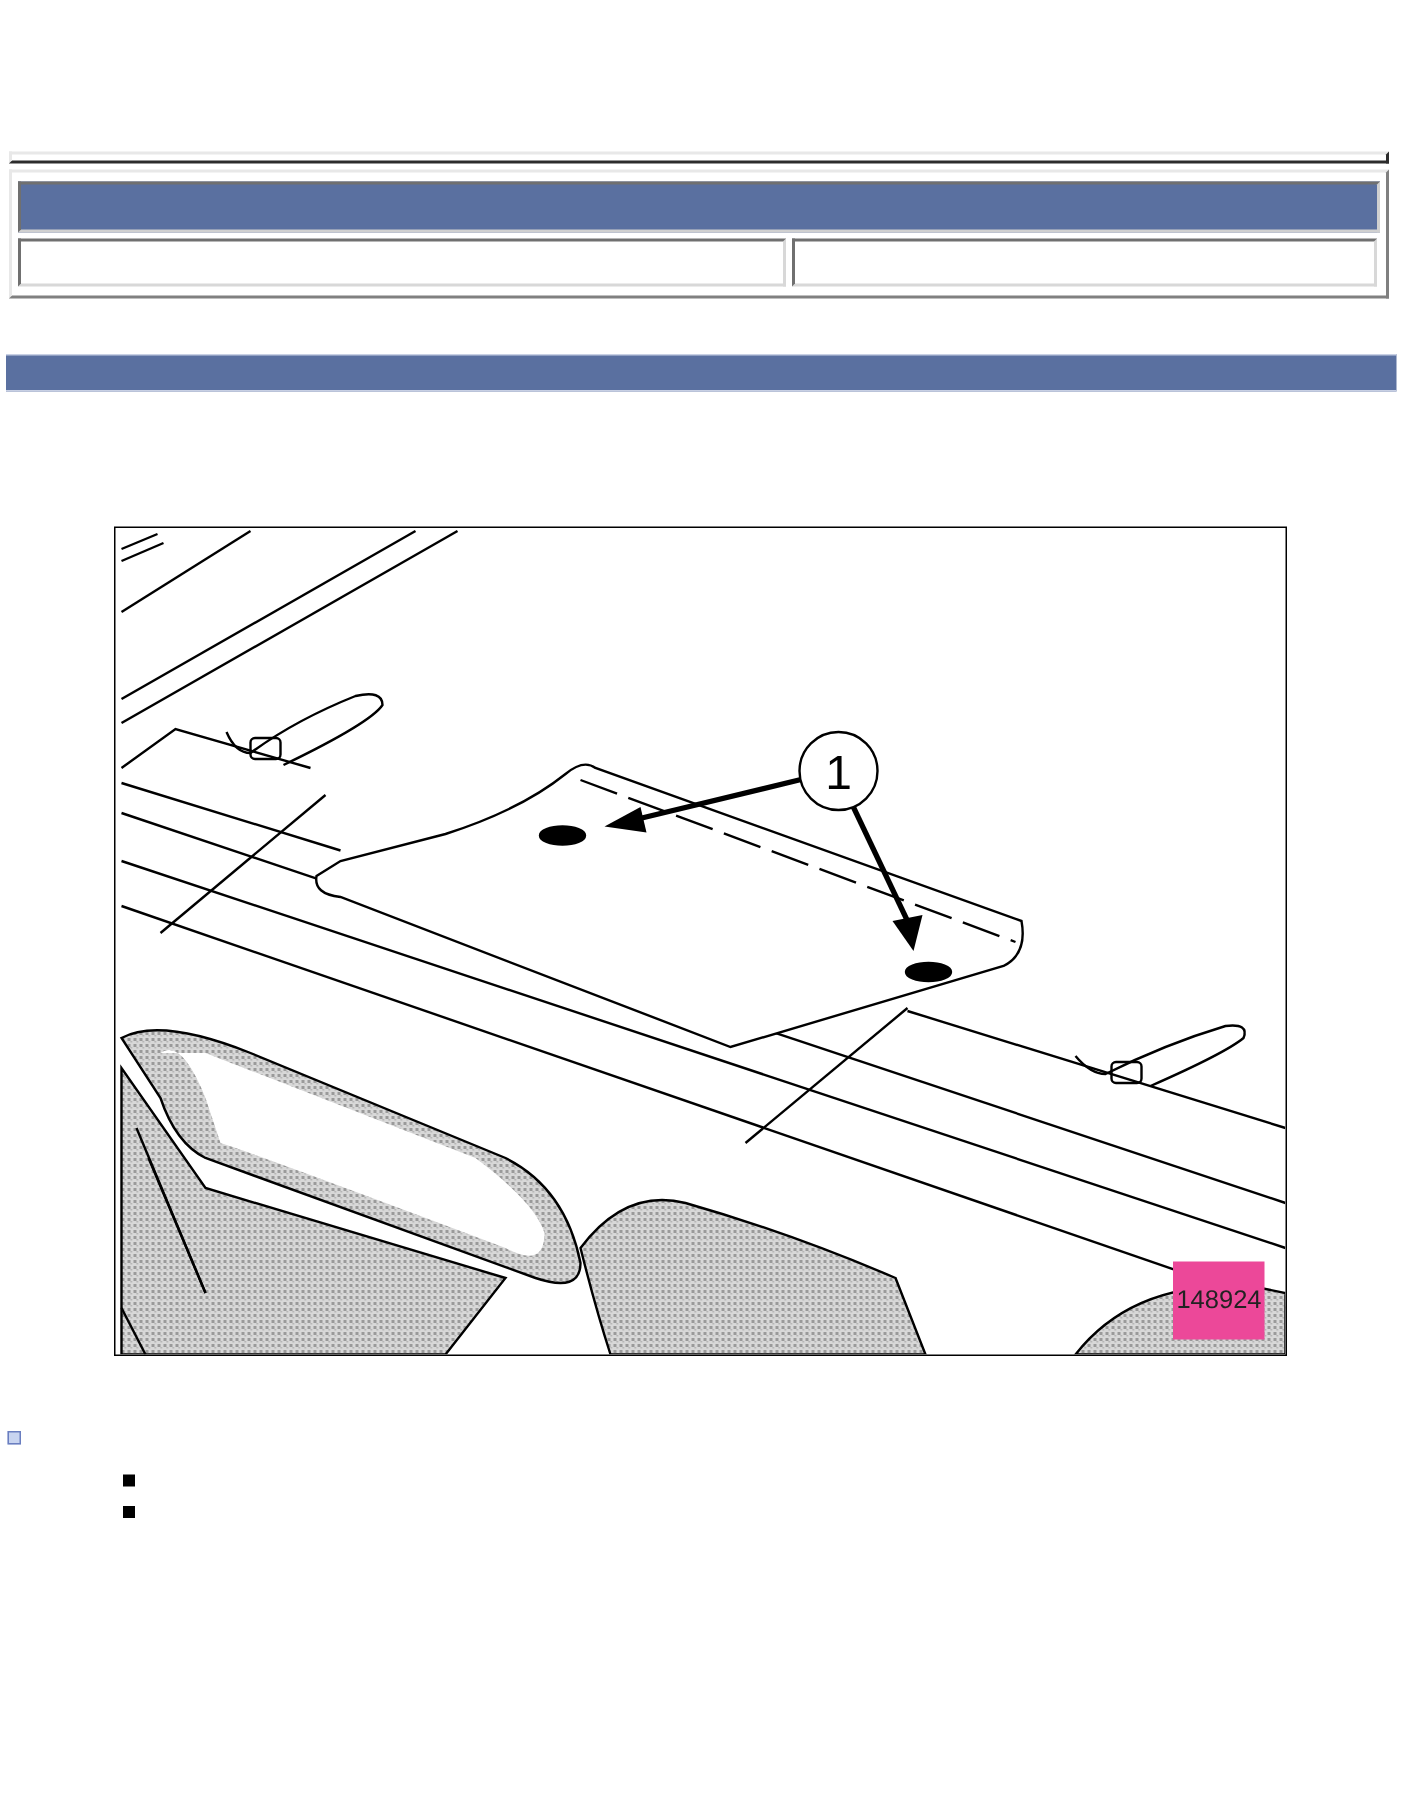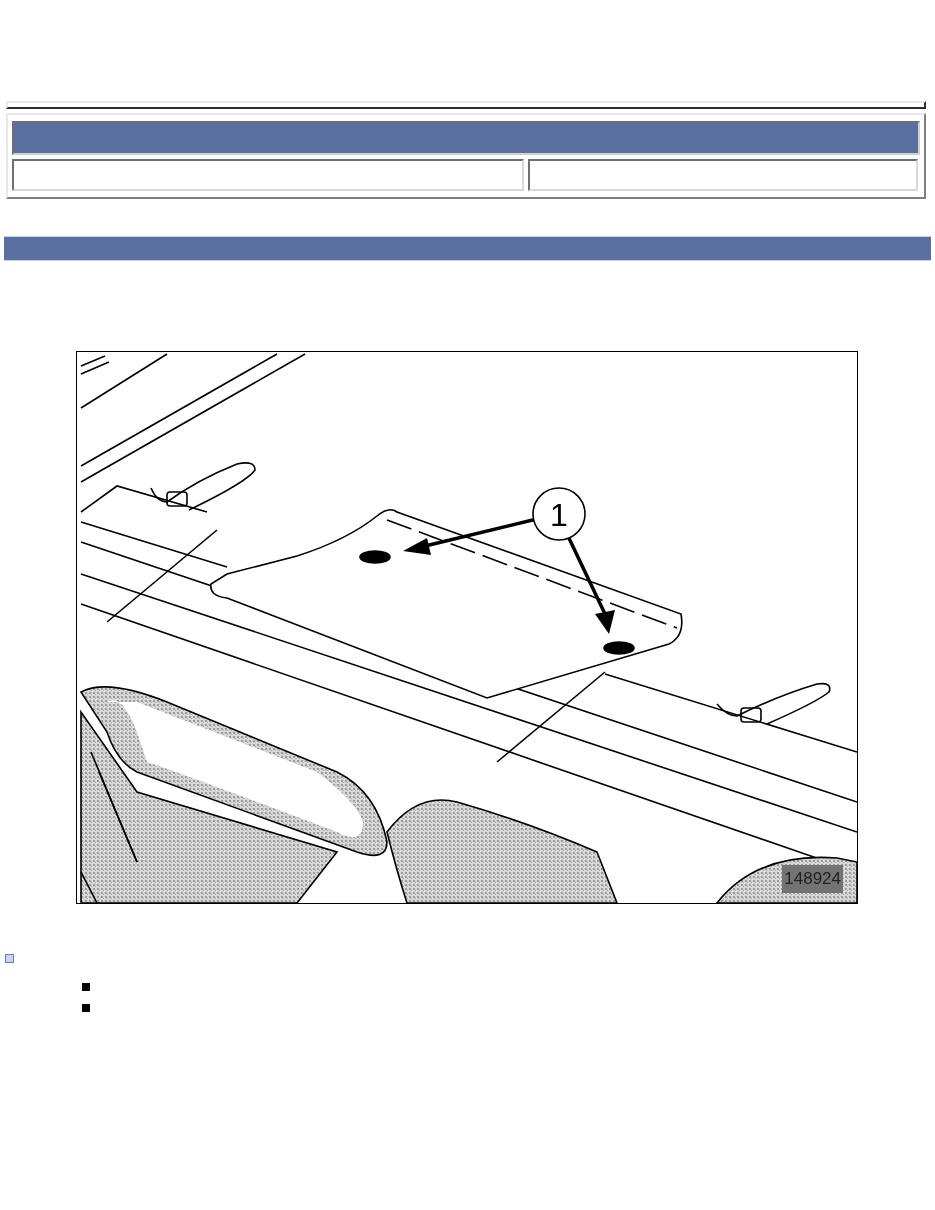--- a/index.html
+++ b/index.html
@@ -16,21 +16,21 @@
   .header-cell { position:absolute; top:44px; height:32px; box-sizing:border-box; background:#fff;
     border:2px solid; border-color:#707070 #d8d8d8 #d8d8d8 #707070; padding:6px 8px; font-size:12px; }
   .header-cell.left { left:4px; width:512px; }
   .header-cell.right { left:520px; width:390px; }
 
   .section-bar { position:absolute; left:4px; top:236px; width:927px; height:25px; background:#5a70a0;
     border-top:1px solid #c8d0e4; border-bottom:1px solid #c8d0e4; box-sizing:border-box; color:#fff; font-weight:bold; padding:4px 8px; }
 
   .figure { position:absolute; left:76px; top:351px; width:782px; height:553px; border:1px solid #000; box-sizing:border-box; background:#fff; overflow:hidden; }
   .figure svg { display:block; }
-  .fig-number { position:absolute; right:14px; bottom:10px; font-size:17px; color:#222; background:#737373; padding:4px 2px; }
+  .fig-number { position:absolute; right:14px; bottom:10px; font-size:17px; color:#222; background:#ec4899; padding:16px 2px; }
 
   .bullet-main { position:absolute; left:5px; top:954px; width:11px; height:11px; }
   .bullet-main .sq { position:absolute; left:0; top:0; width:9px; height:9px; background:#c8d4f0; border:1px solid #6a7ec0; box-sizing:border-box; }
   .bullet-main .sh { position:absolute; left:2px; top:2px; width:9px; height:9px; background:#000; z-index:-1; }
   .main-text { position:absolute; left:22px; top:950px; font-size:13px; }
   .sub-item { position:absolute; left:82px; }
   .sub-item .sq { position:absolute; left:0; top:3px; width:8px; height:8px; background:#000; }
   .sub-item .txt { position:absolute; left:18px; top:0; font-size:13px; white-space:nowrap; }
 </style>
 </head>

